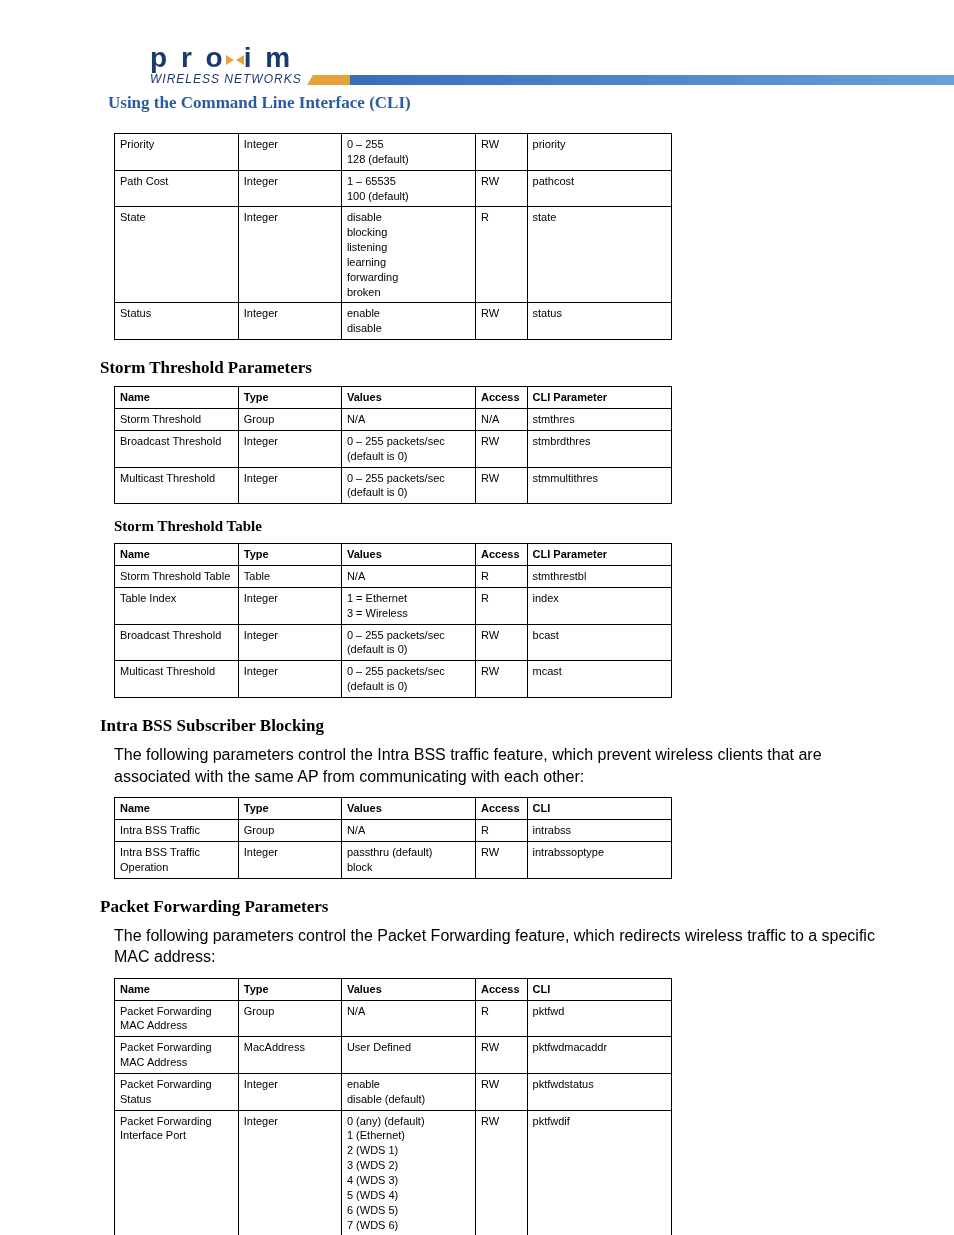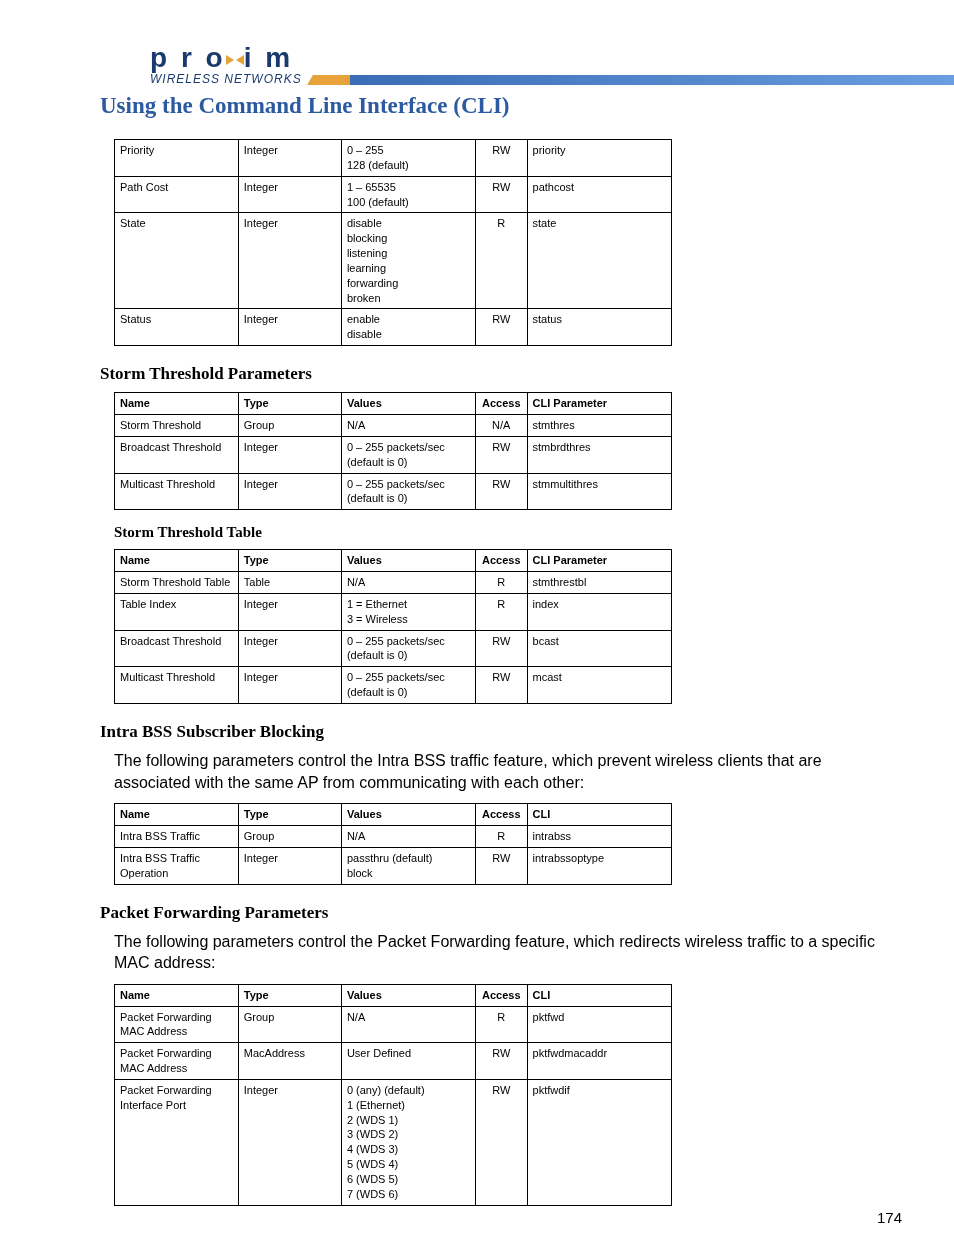--- a/index.html
+++ b/index.html
@@ -67,22 +67,22 @@
   }
   .banner-logo-holder {
     position:absolute;
     left:50px;
     top:12px;
   }
   h1.page-title {
     font-family: "Times New Roman", serif;
     font-weight: bold;
     color: #2c5aa0;
-    font-size: 23px;
-    margin: 8px 0 20px 0;
+    font-size: 17px;
+    margin: 8px 0 20px 8px;
   }
   h2.section {
     font-family: "Times New Roman", serif;
     font-weight: bold;
     font-size: 17px;
     color: #000;
     margin: 18px 0 8px 0;
   }
   h3.subsection {
     font-family: "Times New Roman", serif;
@@ -108,21 +108,21 @@
     border: 1px solid #000;
     padding: 3px 5px;
     text-align: left;
     vertical-align: top;
     line-height: 1.35;
   }
   table.param th {
     font-weight: bold;
     background: #fff;
   }
-  table.param td.c, table.param th.c { text-align: center; }
+  table.param td.c, table.param th.c { text-align: left; }
   .col-name { width: 120px; }
   .col-type { width: 100px; }
   .col-values { width: 130px; }
   .col-access { width: 50px; }
   .col-cli { width: 140px; }
   .page-num {
     position: absolute;
     bottom: 20px;
     right: 52px;
     font-size: 15px;
@@ -344,20 +344,27 @@
           <td>pktfwd</td>
         </tr>
         <tr>
           <td>Packet Forwarding MAC Address</td>
           <td>MacAddress</td>
           <td>User Defined</td>
           <td class="c">RW</td>
           <td>pktfwdmacaddr</td>
         </tr>
         <tr>
+          <td>Packet Forwarding Status</td>
+          <td>Integer</td>
+          <td>enable<br>disable (default)</td>
+          <td class="c">RW</td>
+          <td>pktfwdstatus</td>
+        </tr>
+        <tr>
           <td>Packet Forwarding Interface Port</td>
           <td>Integer</td>
           <td>0 (any) (default)<br>1 (Ethernet)<br>2 (WDS 1)<br>3 (WDS 2)<br>4 (WDS 3)<br>5 (WDS 4)<br>6 (WDS 5)<br>7 (WDS 6)</td>
           <td class="c">RW</td>
           <td>pktfwdif</td>
         </tr>
       </tbody>
   </table>
 
   <div class="page-num">174</div>

